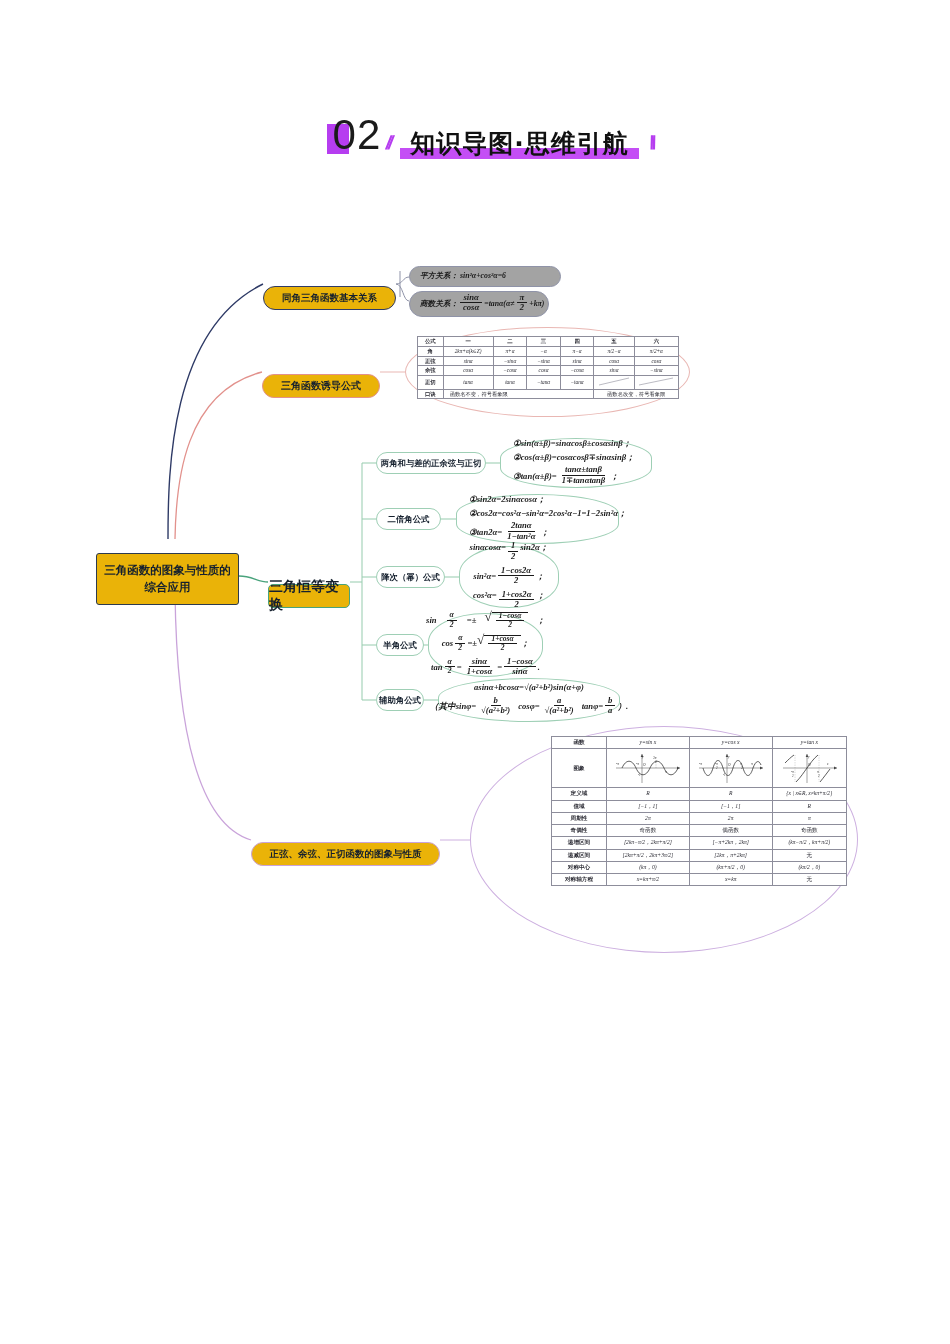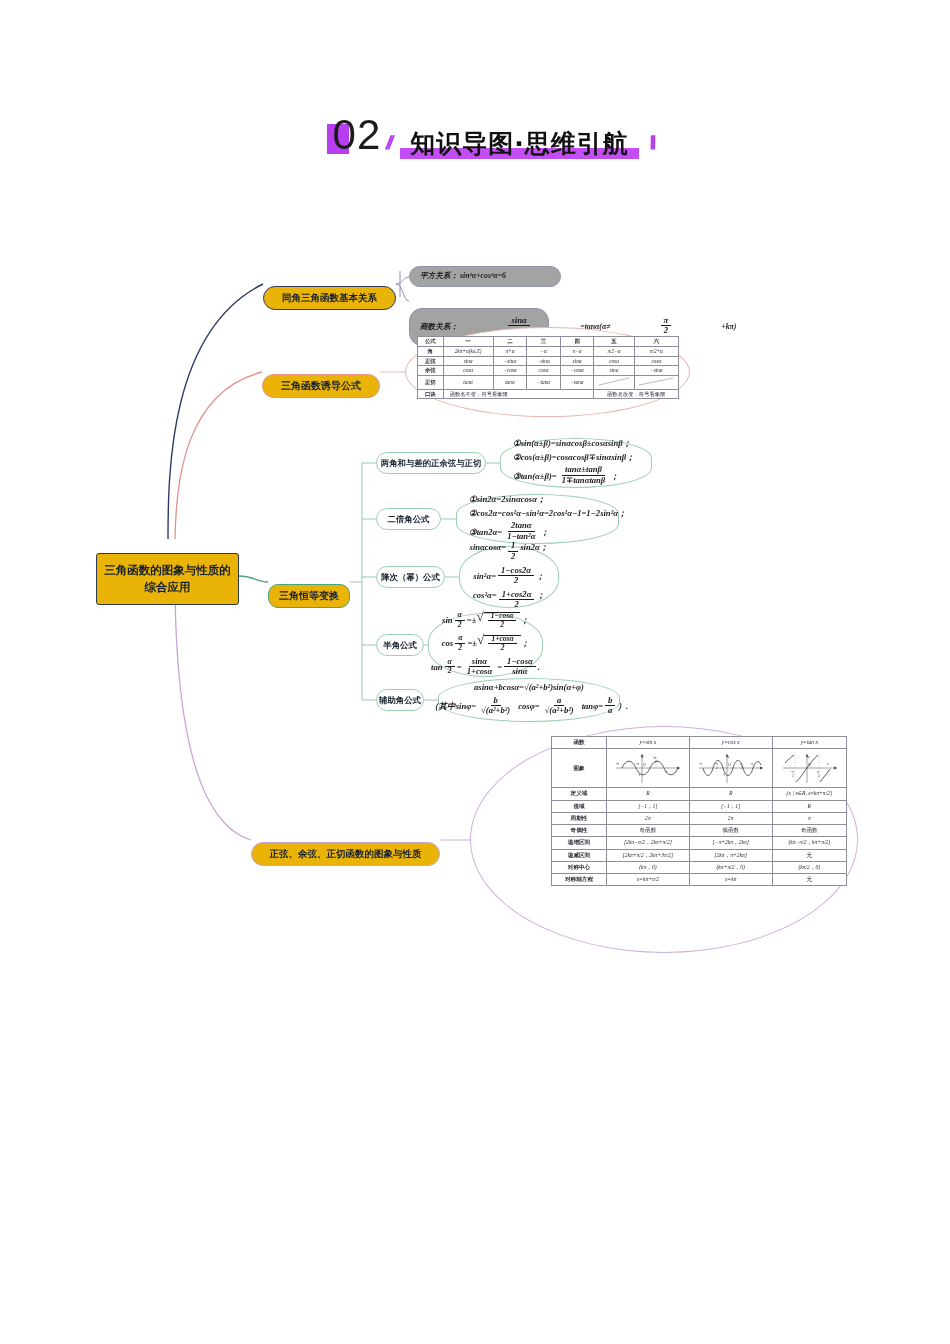--- a/index.html
+++ b/index.html
@@ -36,22 +36,22 @@
   }
   .b1{
     left:263px;top:272px;width:133px;height:24px;border:1.4px solid #2e3a66;border-radius:13px;
     font-size:9.5px;font-weight:700;color:#15202e;font-family:"DejaVu Sans",sans-serif;
   }
   .b2{
     left:262px;top:360px;width:118px;height:24px;border:1.3px solid #e2918c;border-radius:13px;
     font-size:10px;font-weight:700;color:#15202e;font-family:"DejaVu Sans",sans-serif;
   }
   .b3{
-    left:268px;top:570px;width:82px;height:24px;border:1.3px solid #49a37c;border-radius:10px;
-    font-size:10px;font-weight:700;color:#15202e;font-family:"DejaVu Sans",sans-serif;
+    left:268px;top:570px;width:82px;height:24px;border:1.3px solid #49a37c;border-radius:5px;
+    font-size:14px;font-weight:700;color:#15202e;font-family:"DejaVu Sans",sans-serif;
   }
   .b4{
     left:251px;top:828px;width:189px;height:24px;border:1.3px solid #c9a3da;border-radius:13px;
     font-size:9.5px;font-weight:700;color:#15202e;font-family:"DejaVu Sans",sans-serif;
   }
 
   
   .leaf{
     position:absolute;box-sizing:border-box;background:#fff;border:1.1px solid #9ecfb5;
     border-radius:12px;display:flex;align-items:center;justify-content:center;
@@ -159,21 +159,21 @@
 
   <div class="node root">三角函数的图象与性质的综合应用</div>
 
   <div class="node b1">同角三角函数基本关系</div>
 
   <div class="pill" style="left:409px;top:266px;width:152px;height:21px;">
     <span class="fml" style="font-size:7.6px;">平方关系：</span>
     <span class="fml" style="font-size:7.8px;margin-left:2px;">sin²α+cos²α=6</span>
   </div>
 
-  <div class="pill" style="left:409px;top:308px;width:140px;height:38px;gap:48px;">
+  <div class="pill" style="left:409px;top:291px;width:140px;height:26px;">
     <span class="fml" style="font-size:7.6px;">商数关系：</span>
     <span class="frac" style="font-size:7.4px;">
       <span class="num fml" style="margin:0;">sinα</span>
       <span class="den fml" style="margin:0;">cosα</span>
     </span>
     <span class="fml" style="font-size:7.8px;">=tanα(α≠</span>
     <span class="frac" style="font-size:7px;">
       <span class="num fml" style="margin:0;">π</span>
       <span class="den fml" style="margin:0;">2</span>
     </span>
@@ -300,21 +300,21 @@
       <span class="frac">
           <span class="num">1+cos2α</span>
           <span class="den">2</span>
         </span>
       <span>；</span>
     </div>
   </div>
 
   <div class="leaf" style="left:376px;top:634px;width:48px;height:22px;">半角公式</div>
   <div class="formula-box" style="left:428px;top:613px;width:115px;height:64px;border-radius:50%/45%;align-items:center;">
-    <div class="fml" style="display:flex;align-items:center;">
+    <div class="fml" style="display:flex;align-items:center;gap:8px;">
       <span>sin</span>
       <span class="frac" style="font-size:0.9em;">
           <span class="num">α</span>
           <span class="den">2</span>
         </span>
       <span>=±</span>
       <span class="sq">
           <span class="rad">√</span>
           <span class="body"><span class="frac" style="font-size:0.88em;">
               <span class="num">1−cosα</span>

